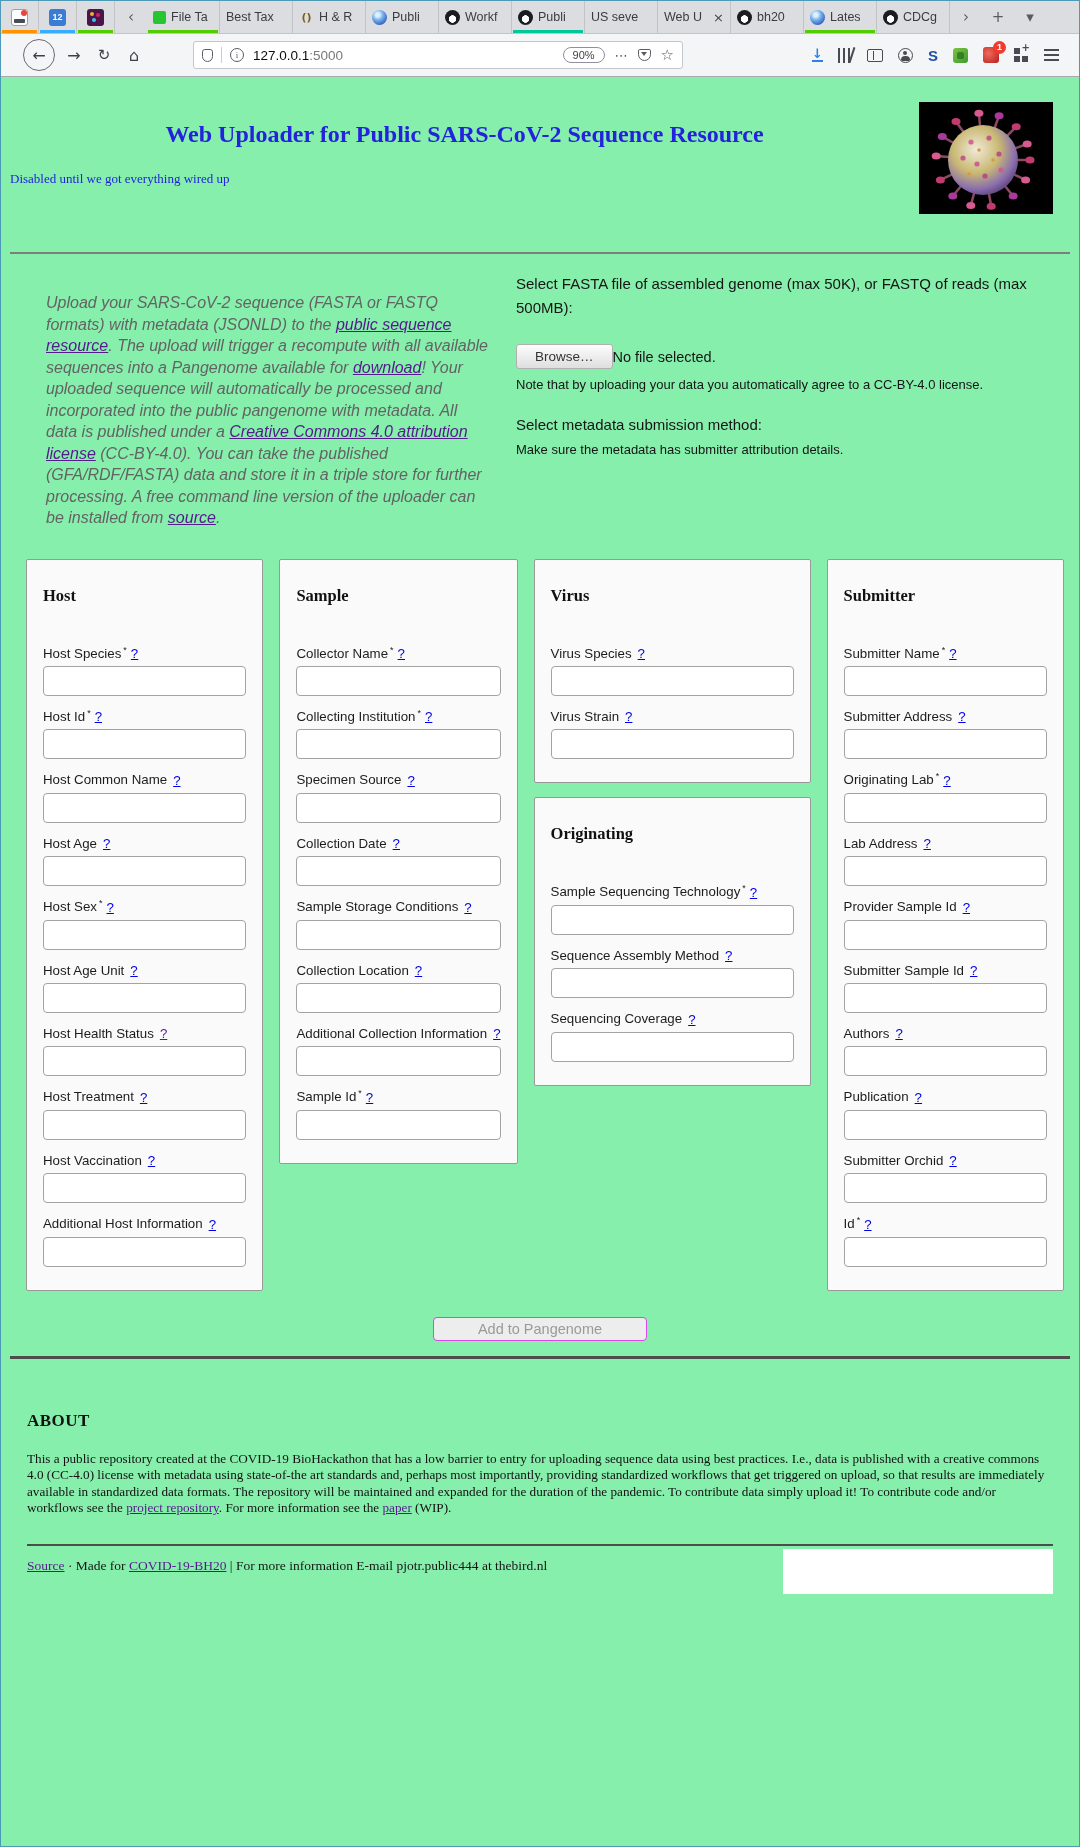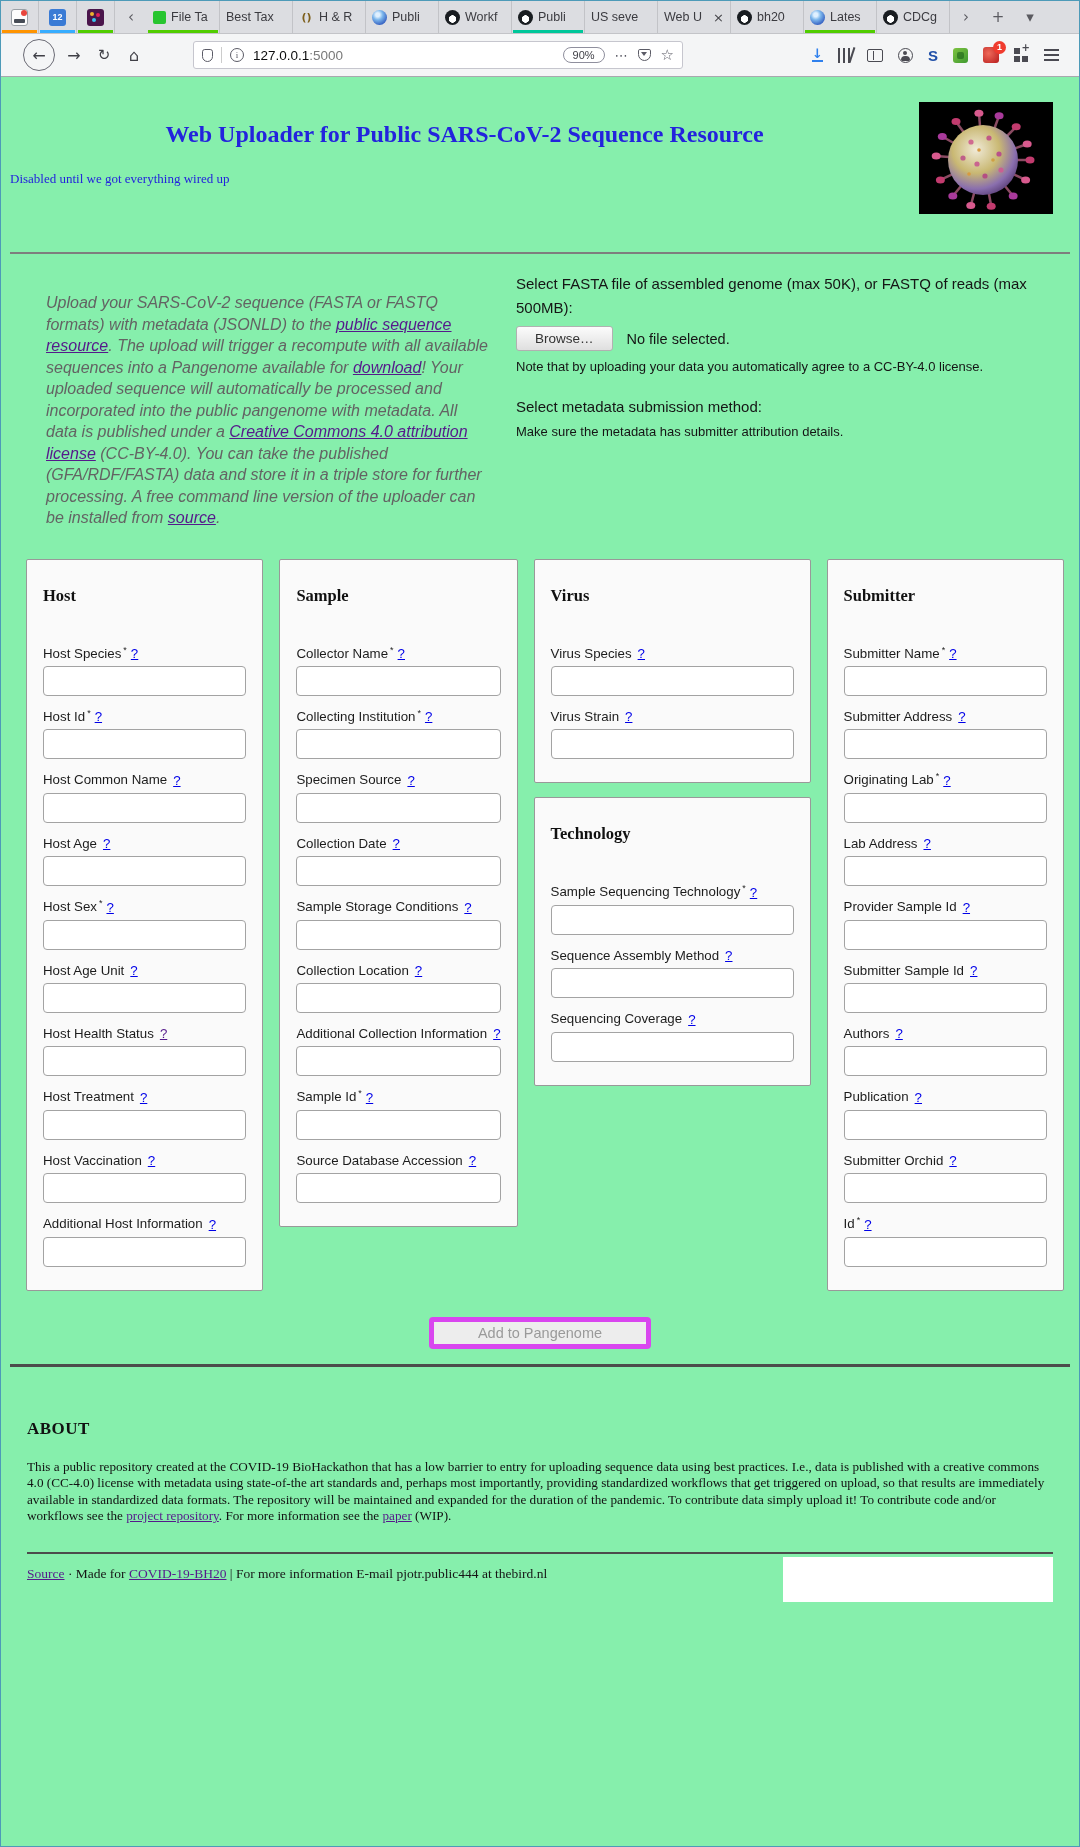--- a/index.html
+++ b/index.html
@@ -77,21 +77,21 @@
   hr{border:none;}
   .hr1{border-top:2px solid #7e7e7e;margin:38px 9px 0;}
   .hr2{border-top:3px solid #4c4c4c;margin:15px 9px 0;}
   .hr3{border-top:2px solid #4c4c4c;margin:28px 26px 0;}
 
   .toprow{display:flex;margin:0 9px;}
   .intro{width:478px;box-sizing:border-box;padding:38px 0 0 36px;font-style:italic;font-size:16px;line-height:21.5px;color:#636363;}
   .plink{color:#551a8b;text-decoration:underline;}
   .upload{margin-left:28px;max-width:522px;padding-top:18px;}
   .select-label{font-size:15px;line-height:24px;}
-  .browse-row{margin-top:6px;display:flex;align-items:center;gap:14px;}
+  .browse-row{margin-top:24px;display:flex;align-items:center;gap:0;}
   .browse-btn{font-family:"Liberation Sans",sans-serif;font-size:13.5px;color:#333;background:linear-gradient(#fcfcfc,#dfdfdf);border:1px solid #b1b1b1;border-radius:3px;padding:4px 18px;}
   .nofile{font-size:14.5px;}
   .note{font-size:13px;margin-top:8px;}
   .method-label{font-size:15px;margin-top:24px;}
   .radio-row{margin-top:10px;display:flex;align-items:center;gap:16px;font-size:14.5px;}
   .radio-opt{display:flex;align-items:center;}
   input[type=radio]{appearance:none;-webkit-appearance:none;width:16px;height:16px;border:1px solid #8a8a8a;border-radius:50%;background:#fff;margin:0 7px 0 0;position:relative;}
   input[type=radio]:checked::after{content:"";position:absolute;left:3px;top:3px;right:3px;bottom:3px;border-radius:50%;background:#2c2c2e;}
   .note2{font-size:13px;margin-top:9px;}
 
@@ -102,21 +102,21 @@
   .viruscol .card{width:100%;}
   .field{margin-bottom:9px;}
   .flabel{font-size:13.3px;line-height:17px;color:#1c1c1c;margin-bottom:4px;white-space:nowrap;}
   .star{font-size:9px;margin-left:2px;}
   .help{color:#0000e8;text-decoration:underline;margin-left:4px;cursor:pointer;}
   .help.visited{color:#551a8b;}
   .inputwrap{display:block;position:relative;width:100%;}
   .finput{width:100%;height:30px;border:1px solid #a3a3a3;border-radius:4px;background:#fff;box-sizing:border-box;font-size:13px;padding:0 6px;}
 
   .submitrow{text-align:center;margin-top:26px;}
-  .submit-btn{font-family:"Liberation Sans",sans-serif;font-size:14.5px;color:#9a9a9a;background:#ededed;border:5px solid #d946ef;border-radius:4px;padding:3px 44px;}
+  .submit-btn{font-family:"Liberation Sans",sans-serif;font-size:14.5px;color:#9a9a9a;background:#ededed;border:1px solid #d946ef;border-radius:4px;padding:3px 44px;}
 
   .about{margin:0 26px;}
   .about h2{font:700 17px "Liberation Serif",serif;color:#111;margin:52px 0 0;letter-spacing:.5px;}
   .about p{font:13.2px/16.4px "Liberation Serif",serif;color:#111;margin:20px 0 0;}
   .footrow{margin:3px 26px 0;display:flex;justify-content:space-between;align-items:flex-start;}
   .foottext{font:13.5px/20px "Liberation Serif",serif;padding-top:7px;}
   .logo{width:270px;height:45px;background:#fff;overflow:hidden;text-align:center;flex:none;}
   .logo .lrow{white-space:nowrap;}
   .logo .r1 span{display:inline-block;font:800 24px/25px "Liberation Sans",sans-serif;letter-spacing:-1px;}
   .logo .r2 span{display:inline-block;font:800 14px/9px "Liberation Sans",sans-serif;letter-spacing:1px;transform:scaleY(.8);}
@@ -406,45 +406,41 @@
               <span class="inputwrap"><input type="text" class="finput" style=""></span>
             </div>
             <div class="field">
               <div class="flabel"><span>Additional Collection Information</span><sup class="star"></sup><a class="help" href="#">?</a></div>
               <span class="inputwrap"><input type="text" class="finput" style=""></span>
             </div>
             <div class="field">
               <div class="flabel"><span>Sample Id</span><sup class="star">*</sup><a class="help" href="#">?</a></div>
               <span class="inputwrap"><input type="text" class="finput" style=""></span>
             </div>
-            <div class="field">
-              <div class="flabel"><span>Source Database Accession</span><sup class="star"></sup><a class="help" href="#">?</a></div>
-              <span class="inputwrap"><input type="text" class="finput" style=""></span>
-            </div>
           </div>
       </section>
 
       <div class="viruscol">
         <section class="card">
           <h3>Virus</h3>
           <div>
 
           <div class="field">
                 <div class="flabel"><span>Virus Species</span><sup class="star"></sup><a class="help" href="#">?</a></div>
                 <span class="inputwrap"><input type="text" class="finput" style=""></span>
               </div>
               <div class="field">
                 <div class="flabel"><span>Virus Strain</span><sup class="star"></sup><a class="help" href="#">?</a></div>
                 <span class="inputwrap"><input type="text" class="finput" style=""></span>
               </div>
             </div>
         </section>
 
         <section class="card">
-          <h3>Technology</h3>
+          <h3>Originating</h3>
           <div>
 
           <div class="field">
                 <div class="flabel"><span>Sample Sequencing Technology</span><sup class="star">*</sup><a class="help" href="#">?</a></div>
                 <span class="inputwrap"><input type="text" class="finput" style=""></span>
               </div>
               <div class="field">
                 <div class="flabel"><span>Sequence Assembly Method</span><sup class="star"></sup><a class="help" href="#">?</a></div>
                 <span class="inputwrap"><input type="text" class="finput" style=""></span>
               </div>

